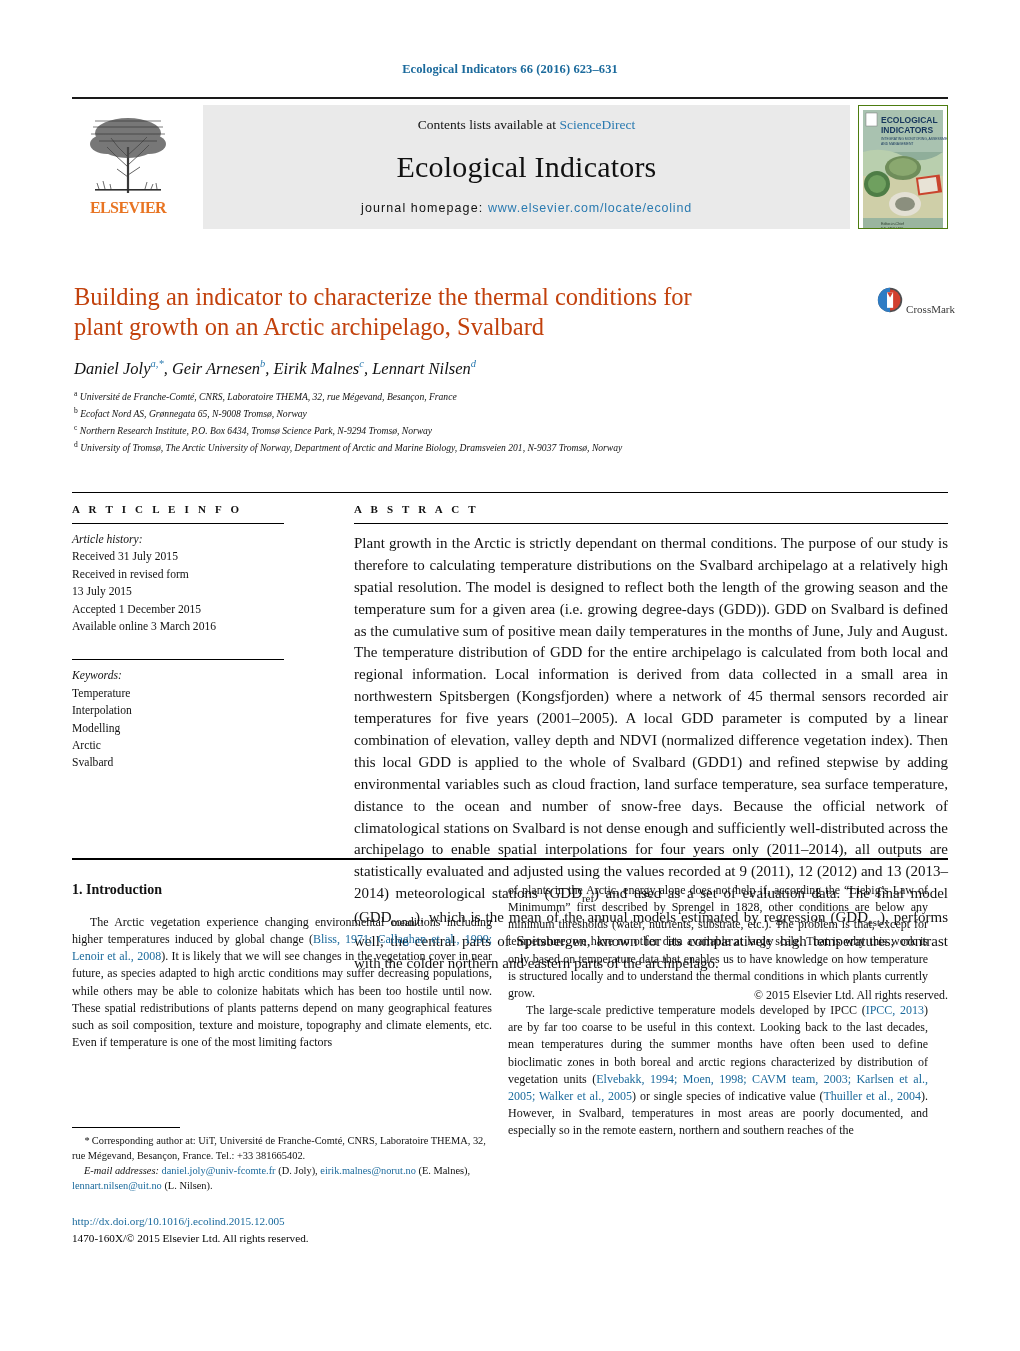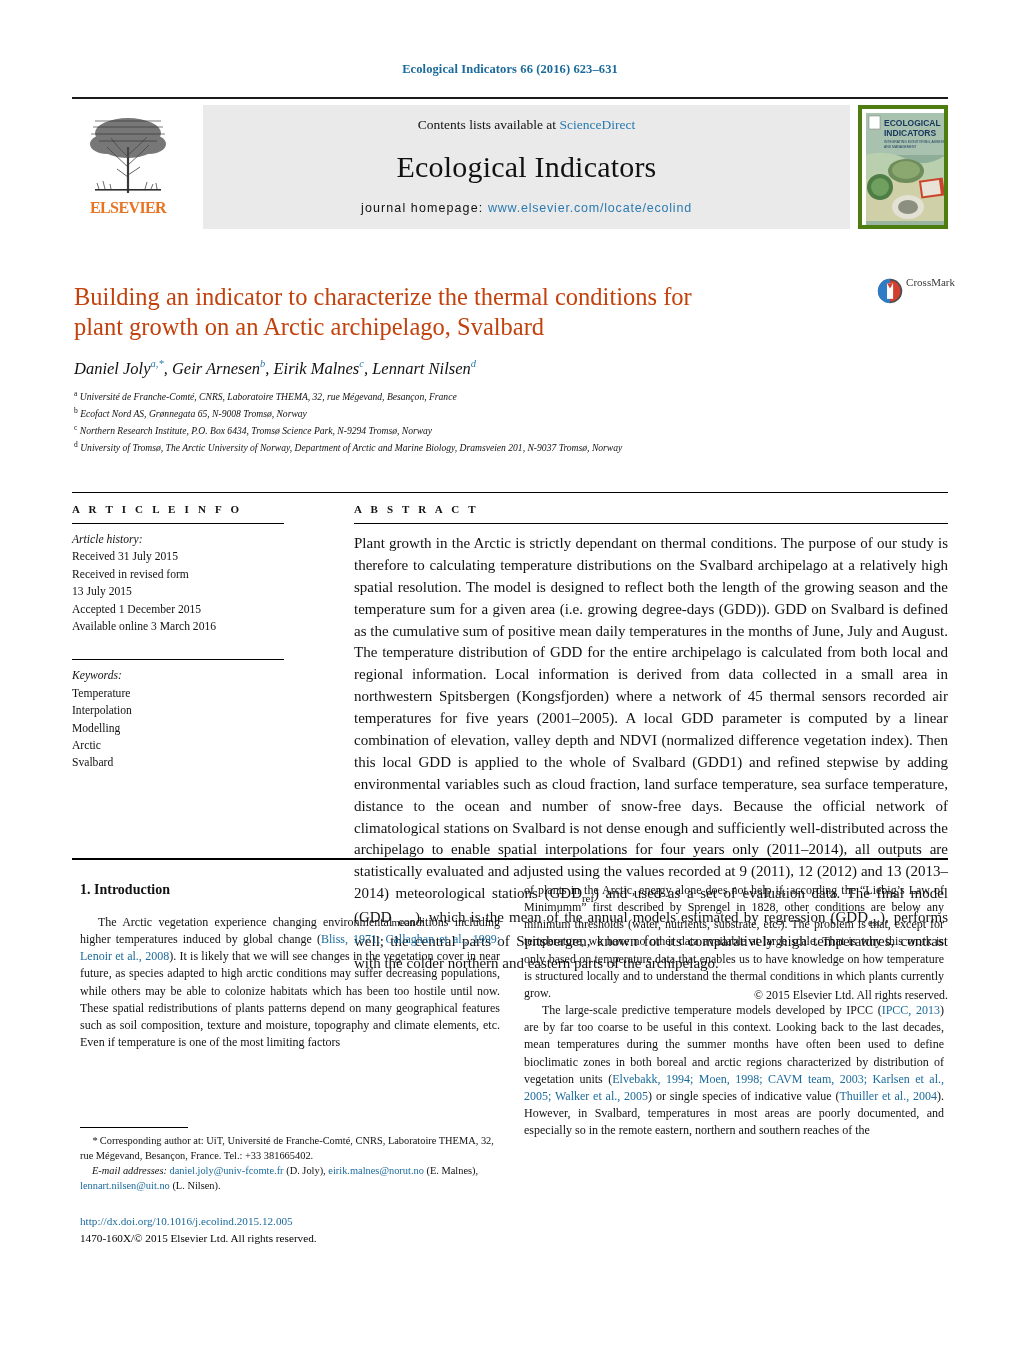--- a/index.html
+++ b/index.html
@@ -94,21 +94,21 @@
   .homepage-line {
     font-family: "Liberation Sans", sans-serif;
     font-size: 12.5px;
     color: #111;
     letter-spacing: 1.1px;
   }
   .homepage-line .url { color: #2a7ab0; letter-spacing: 0.8px; }
   .cover-thumb {
     flex: 0 0 90px;
     width: 90px;
-    border: 4px solid #4d7c0f;
+    border: 1px solid #4d7c0f;
     box-sizing: border-box;
     overflow: hidden;
   }
 
   
   .title-block {
     position: absolute;
     top: 282px;
     left: 74px;
     width: 800px;
@@ -135,25 +135,25 @@
     font-family: "Liberation Serif", serif;
     font-style: italic;
     font-size: 9.6px;
     line-height: 1.55;
     color: #111;
   }
   .affiliations sup { font-style: normal; font-size: 7.5px; }
 
   .crossmark {
     position: absolute;
-    top: 276px;
+    top: 285px;
     left: 877px;
     width: 78px;
     display: flex;
-    align-items: flex-start;
+    align-items: flex-end;
     gap: 3px;
   }
   .crossmark-label {
     font-family: "Liberation Serif", serif;
     font-size: 11px;
     color: #3a3a3a;
   }
 
   
   .info-abstract {
@@ -229,24 +229,24 @@
     top: 858px;
     left: 72px;
     width: 876px;
     border-top: 2px solid #000;
   }
 
   
   .body-cols {
     position: absolute;
     top: 882px;
-    left: 80px;
+    left: 72px;
     width: 876px;
     display: flex;
-    gap: 24px;
+    gap: 16px;
   }
   .bcol {
     width: 420px;
     flex: 0 0 420px;
   }
   .h2 {
     font-family: "Liberation Serif", serif;
     font-size: 14px;
     font-weight: bold;
     color: #111;

